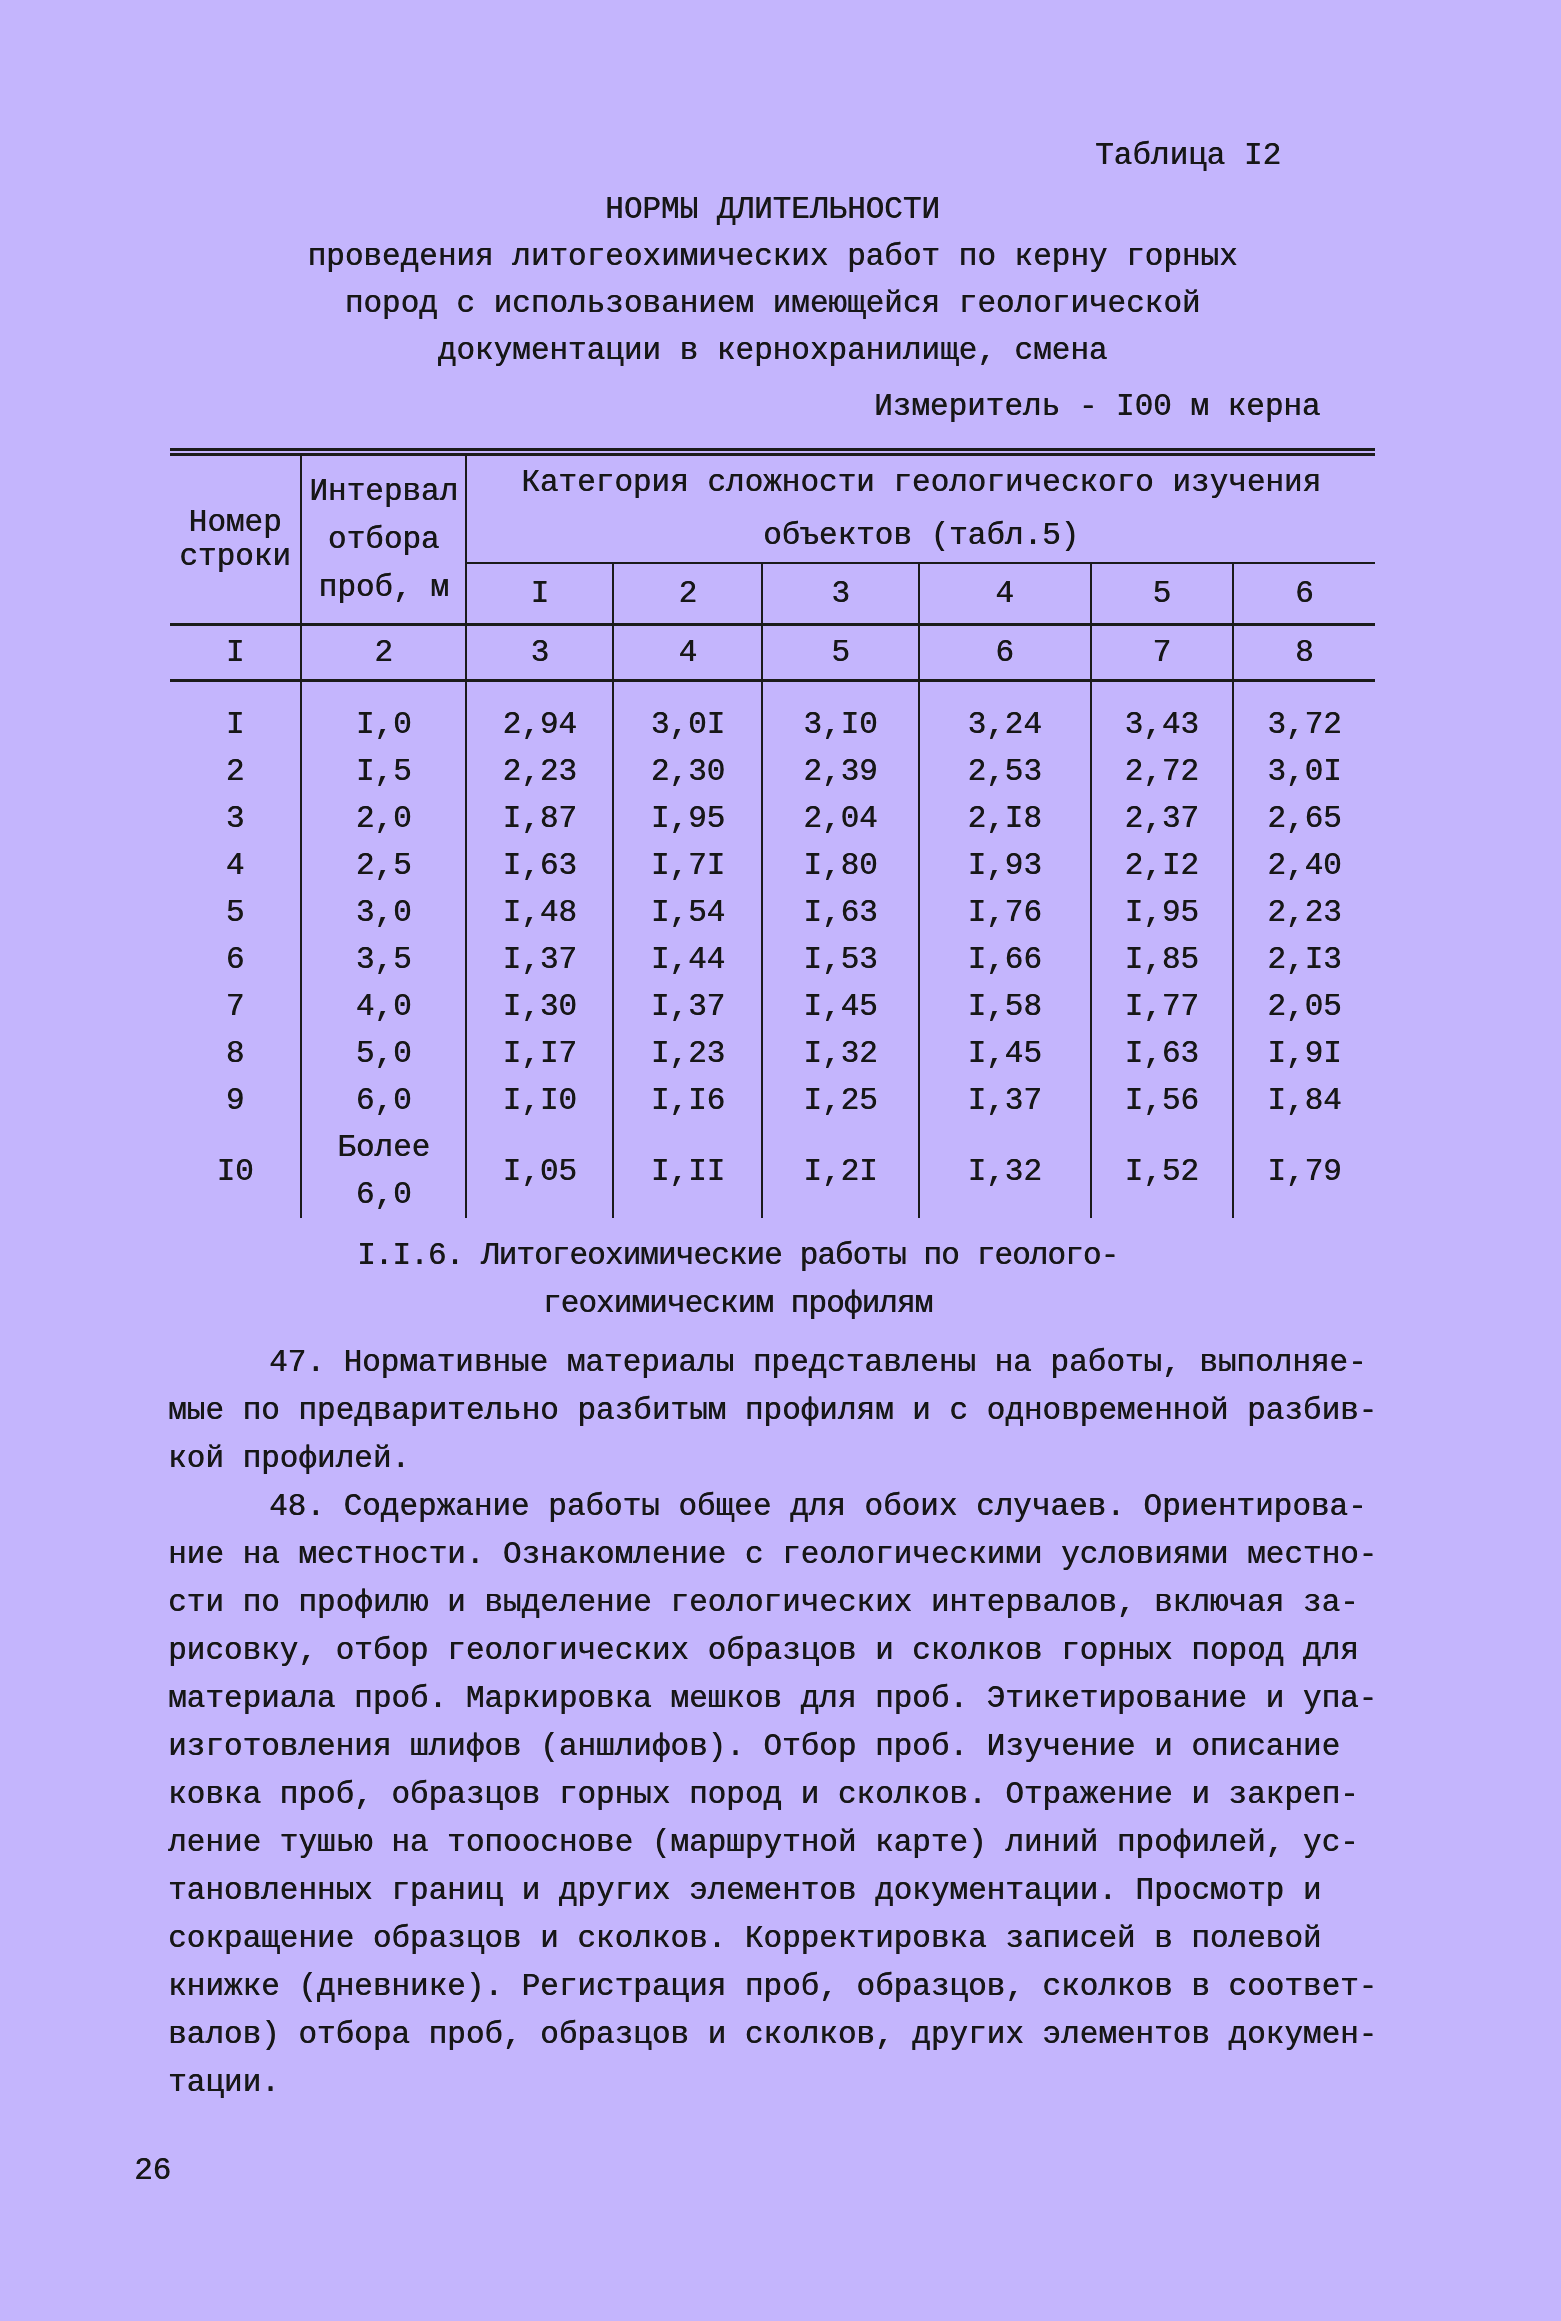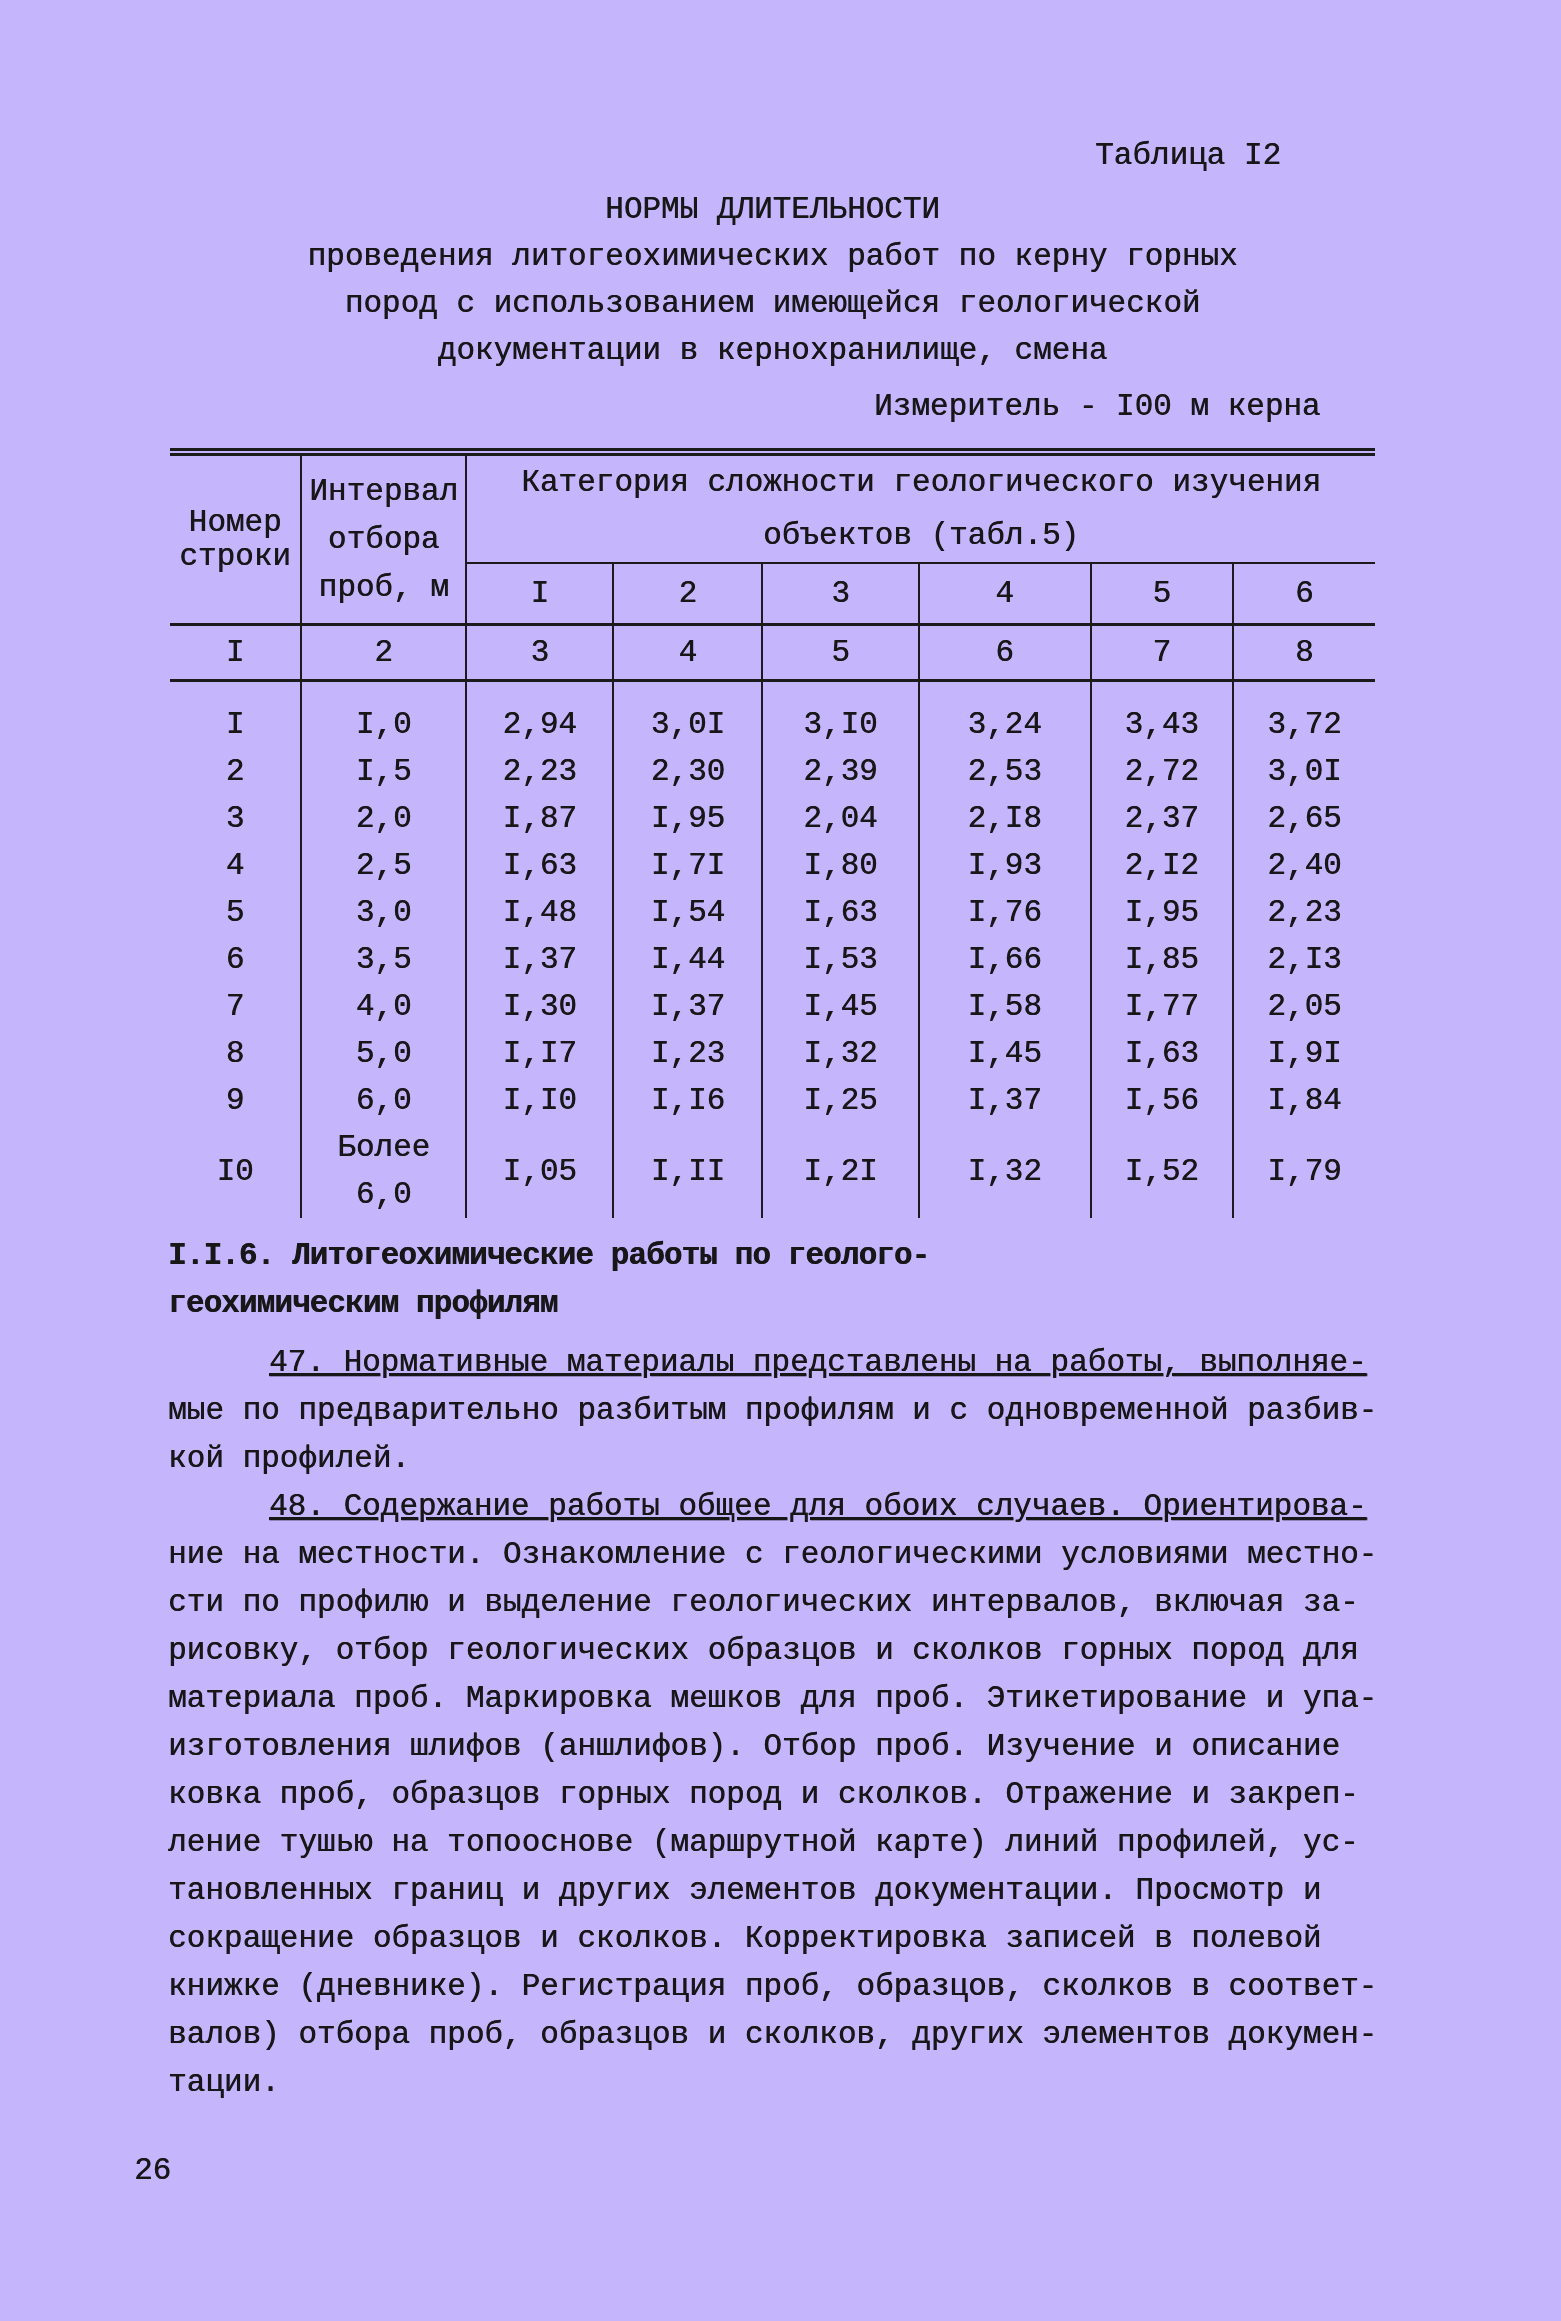--- a/index.html
+++ b/index.html
@@ -37,23 +37,23 @@
   th.under { border-bottom:3.7px solid #1b1b1b; }
   tr.colnum-row td { height:53px; line-height:33px; border-bottom:3.7px solid #1b1b1b; }
   tbody td { vertical-align:top; line-height:47px; height:47px; }
   tbody tr.first td { padding-top:19px; }
   tbody tr.last td { height:auto; }
 
   .body-text {
     position:absolute; left:168px; top:1232px; width:1231px;
     font-size:31px; line-height:48px;
   }
-  .heading { text-align:left; width:1139px; letter-spacing:-0.9px;font-weight:bold; }
+  .heading { text-align:center; width:1139px; letter-spacing:-0.9px; }
   .sp12 { height:11px; }
-  .indent { text-indent:101px;text-decoration:underline; }
+  .indent { text-indent:101px; }
 
   .page-number { position:absolute; left:134px; top:2153px; font-size:31px; }
 </style>
 </head>
 <body>
 
 <div class="page">
 
   <div class="tbl-label">Таблица I2</div>
 

